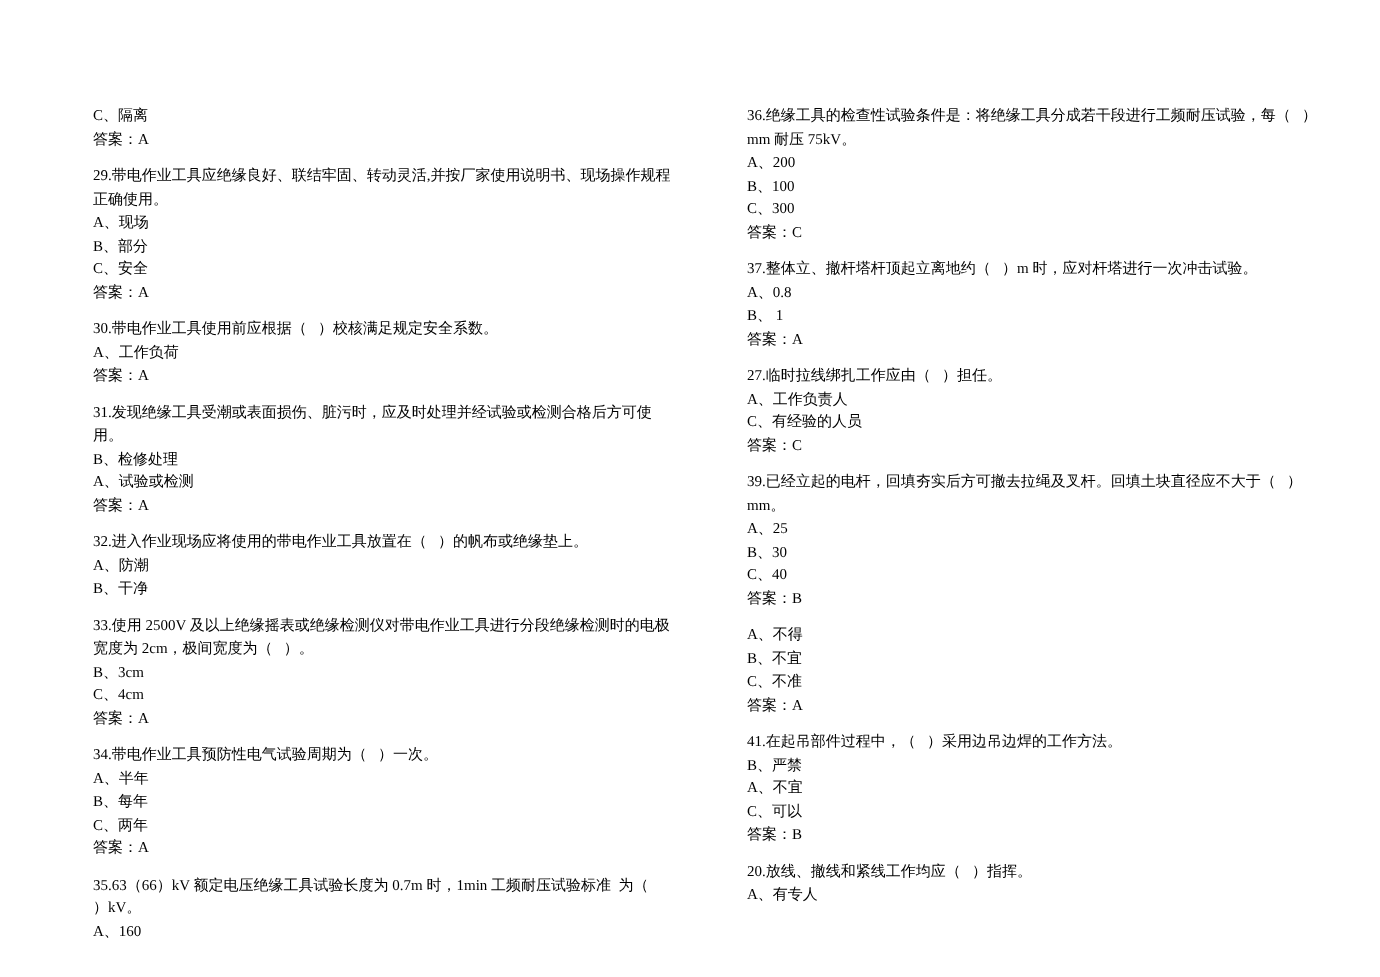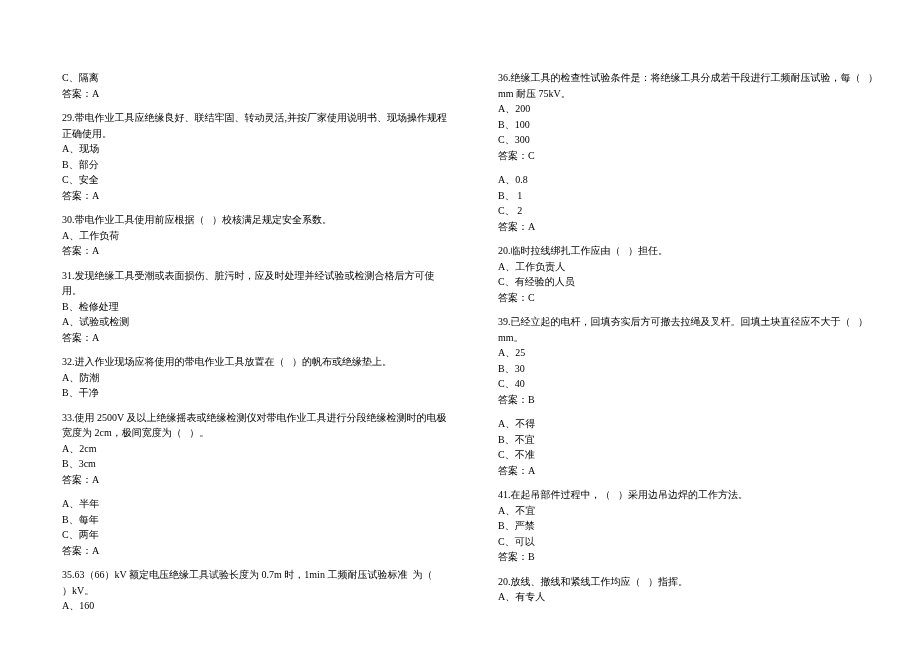--- a/index.html
+++ b/index.html
@@ -56,72 +56,73 @@
         <div class="opt">A、试验或检测</div>
         <div class="ans">答案：A</div>
       </div>
       <div class="question">
         <div class="stem">32.进入作业现场应将使用的带电作业工具放置在（   ）的帆布或绝缘垫上。</div>
         <div class="opt">A、防潮</div>
         <div class="opt">B、干净</div>
       </div>
       <div class="question">
         <div class="stem">33.使用 2500V 及以上绝缘摇表或绝缘检测仪对带电作业工具进行分段绝缘检测时的电极宽度为 2cm，极间宽度为（   ）。</div>
-        <div class="opt">A、2cm</div>
         <div class="opt">B、3cm</div>
+        <div class="opt">C、4cm</div>
         <div class="ans">答案：A</div>
       </div>
       <div class="question">
+        <div class="stem">34.带电作业工具预防性电气试验周期为（   ）一次。</div>
         <div class="opt">A、半年</div>
         <div class="opt">B、每年</div>
         <div class="opt">C、两年</div>
         <div class="ans">答案：A</div>
       </div>
       <div class="question">
         <div class="stem">35.63（66）kV 额定电压绝缘工具试验长度为 0.7m 时，1min 工频耐压试验标准  为（     ）kV。</div>
         <div class="opt">A、160</div>
       </div>
     </div>
   <div class="col" id="col-right">
       <div class="question">
         <div class="stem">36.绝缘工具的检查性试验条件是：将绝缘工具分成若干段进行工频耐压试验，每（   ）mm 耐压 75kV。</div>
         <div class="opt">A、200</div>
         <div class="opt">B、100</div>
         <div class="opt">C、300</div>
         <div class="ans">答案：C</div>
       </div>
       <div class="question">
+        <div class="stem">37.整体立、撤杆塔杆顶起立离地约（   ）m 时，应对杆塔进行一次冲击试验。</div>
         <div class="opt">A、0.8</div>
         <div class="opt">B、 1</div>
-        <div class="opt">C、 2</div>
         <div class="ans">答案：A</div>
       </div>
       <div class="question">
-        <div class="stem">20.临时拉线绑扎工作应由（   ）担任。</div>
+        <div class="stem">27.临时拉线绑扎工作应由（   ）担任。</div>
         <div class="opt">A、工作负责人</div>
         <div class="opt">C、有经验的人员</div>
         <div class="ans">答案：C</div>
       </div>
       <div class="question">
         <div class="stem">39.已经立起的电杆，回填夯实后方可撤去拉绳及叉杆。回填土块直径应不大于（   ）mm。</div>
         <div class="opt">A、25</div>
         <div class="opt">B、30</div>
         <div class="opt">C、40</div>
         <div class="ans">答案：B</div>
       </div>
       <div class="question">
         <div class="opt">A、不得</div>
         <div class="opt">B、不宜</div>
         <div class="opt">C、不准</div>
         <div class="ans">答案：A</div>
       </div>
       <div class="question">
         <div class="stem">41.在起吊部件过程中，（   ）采用边吊边焊的工作方法。</div>
+        <div class="opt">B、严禁</div>
         <div class="opt">A、不宜</div>
-        <div class="opt">B、严禁</div>
         <div class="opt">C、可以</div>
         <div class="ans">答案：B</div>
       </div>
       <div class="question">
         <div class="stem">20.放线、撤线和紧线工作均应（   ）指挥。</div>
         <div class="opt">A、有专人</div>
       </div>
     </div>
 </div>
 

